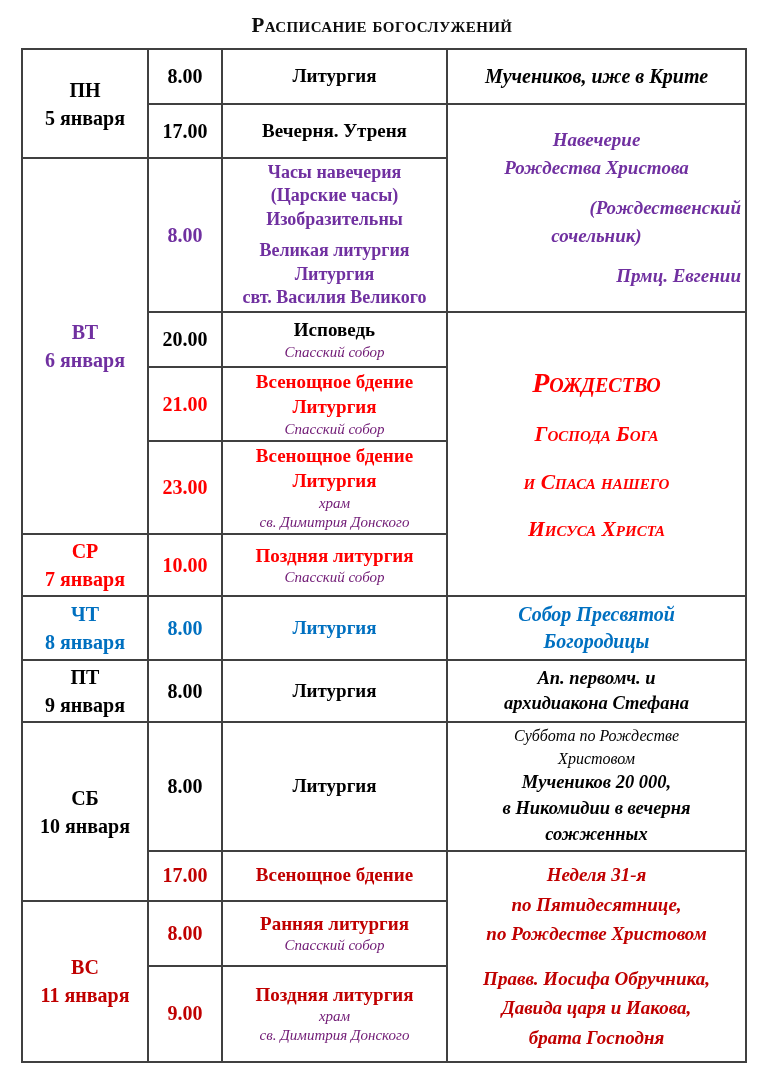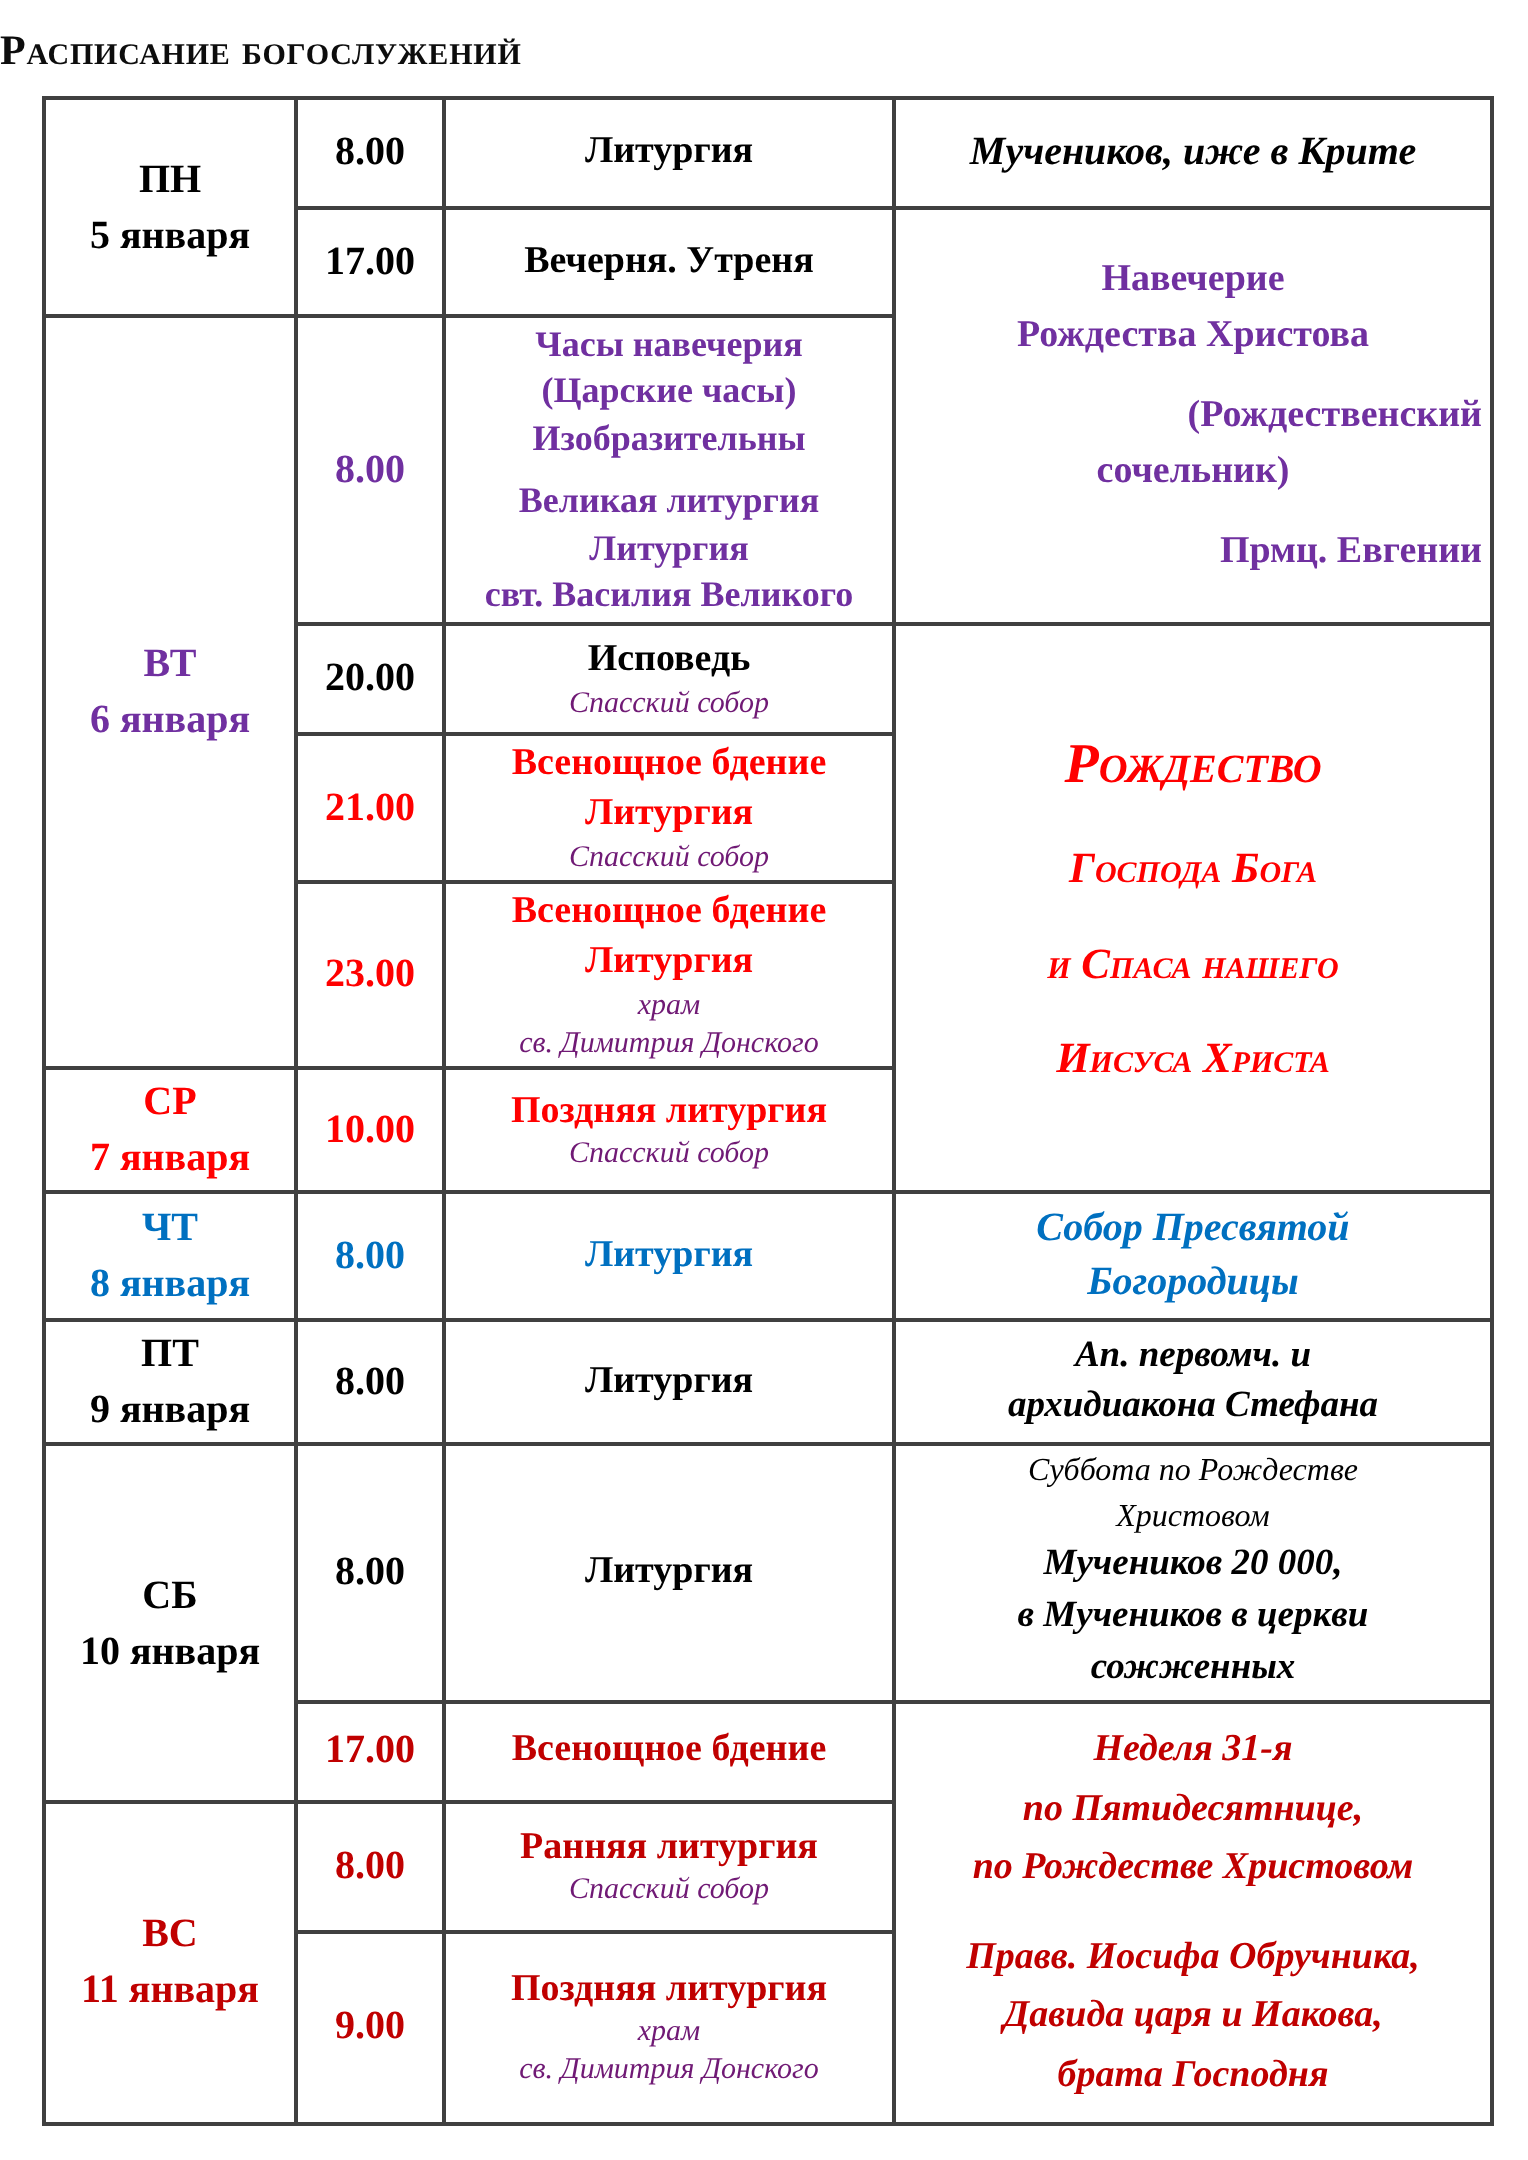--- a/index.html
+++ b/index.html
@@ -1,18 +1,18 @@
 <!DOCTYPE html>
 <html><head>
 <meta charset="utf-8">
 <style>
   html,body{margin:0;padding:0;background:#ffffff;}
   body{width:764px;height:1080px;font-family:"Liberation Serif","DejaVu Serif",serif;color:#000;}
   .page{position:relative;width:764px;height:1080px;background:#fff;overflow:hidden;}
-  .title{margin:13px 0 0 0;text-align:left;font-size:21px;font-weight:bold;
+  .title{margin:13px 0 0 0;text-align:center;font-size:21px;font-weight:bold;
          font-variant:small-caps;letter-spacing:0.4px;color:#0d0d0d;}
   table.schedule{border-collapse:collapse;table-layout:fixed;width:724px;margin:10px 0 0 21px;}
   td{border:2px solid #404040;text-align:center;vertical-align:middle;
      padding:2px 4px;box-sizing:border-box;background:#fff;}
   
   tr.r1 > td{height:55px}  tr.r2 > td{height:54px}  tr.r3 > td{height:147px}
   tr.r4 > td{height:55px}  tr.r5 > td{height:74px}  tr.r6 > td{height:92px}
   tr.r7 > td{height:61px}  tr.r8 > td{height:64px}  tr.r9 > td{height:56px}
   tr.r10 > td{height:123px} tr.r11 > td{height:50px} tr.r12 > td{height:65px}
   tr.r13 > td{height:96px}
@@ -21,21 +21,21 @@
   .c-blue{color:#0070C0}   .c-black{color:#000000}
   
   .day{font-weight:bold;font-size:20px;line-height:1.4;}
   .time{font-weight:bold;font-size:20px;}
   .svc-main{font-weight:bold;font-size:19px;line-height:1.3;}
   .svc-par{margin-top:8px;}
   .svc-line{font-weight:bold;font-size:18px;line-height:1.3;}
   .svc-loc{font-weight:normal;font-style:italic;font-size:15px;line-height:1.25;color:#701a75;}
   .feast-line{font-weight:bold;font-style:italic;font-size:20px;line-height:1.35;}
   .feast-sm{font-weight:bold;font-style:italic;font-size:18.5px;line-height:1.35;}
-  .eve-line{font-weight:bold;font-size:19px;line-height:1.5;}
+  .eve-line{font-weight:bold;font-style:italic;font-size:19px;line-height:1.5;}
   .eve-par{margin-top:11px;text-align:right;}
   .xmas-main{font-weight:bold;font-style:italic;font-variant:small-caps;font-size:28px;line-height:1.15;}
   .xmas-line{font-weight:bold;font-style:italic;font-variant:small-caps;font-size:21.5px;line-height:1.15;margin-top:23px;}
   .sat-sm{font-weight:normal;font-style:italic;font-size:16px;line-height:1.4;}
   .sat-big{font-weight:bold;font-style:italic;font-size:18.5px;line-height:1.4;}
   .sun-line{font-weight:bold;font-style:italic;font-size:19px;line-height:1.55;}
   .sun-par{margin-top:15px;}
 </style>
 </head>
 <body>
@@ -178,21 +178,21 @@
           <div>10 января</div>
         </td>
         <td class="time c-black">8.00</td>
         <td>
           <div class="svc-main c-black">Литургия</div>
         </td>
         <td>
           <div class="sat-sm c-black">Суббота по Рождестве</div>
           <div class="sat-sm c-black">Христовом</div>
           <div class="sat-big c-black">Мучеников 20 000,</div>
-          <div class="sat-big c-black">в Мучеников в церкви</div>
+          <div class="sat-big c-black">в Никомидии в вечерня</div>
           <div class="sat-big c-black">сожженных</div>
         </td>
       </tr>
 
       <tr class="r11">
         <td class="time c-dred">17.00</td>
         <td>
           <div class="svc-main c-dred">Всенощное бдение</div>
         </td>
         <td rowspan="3">

